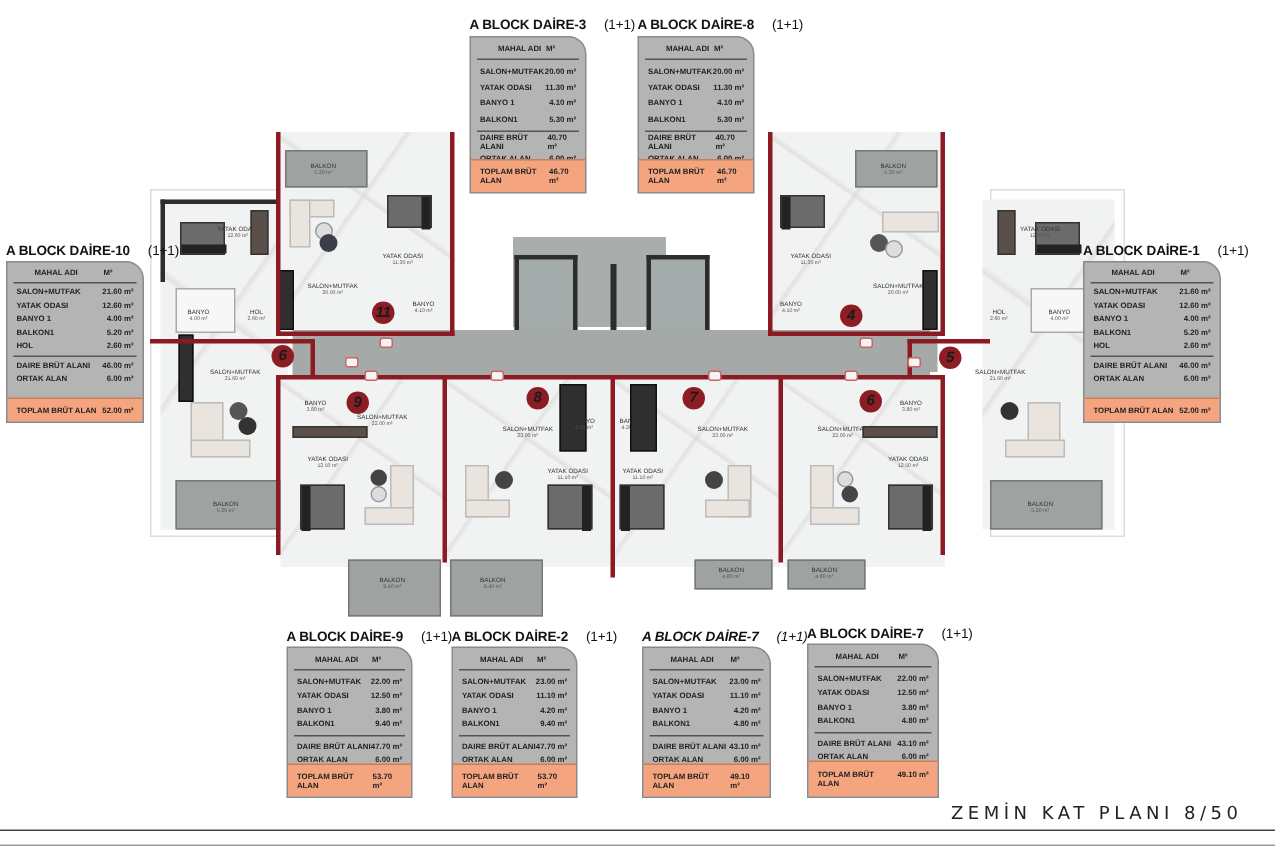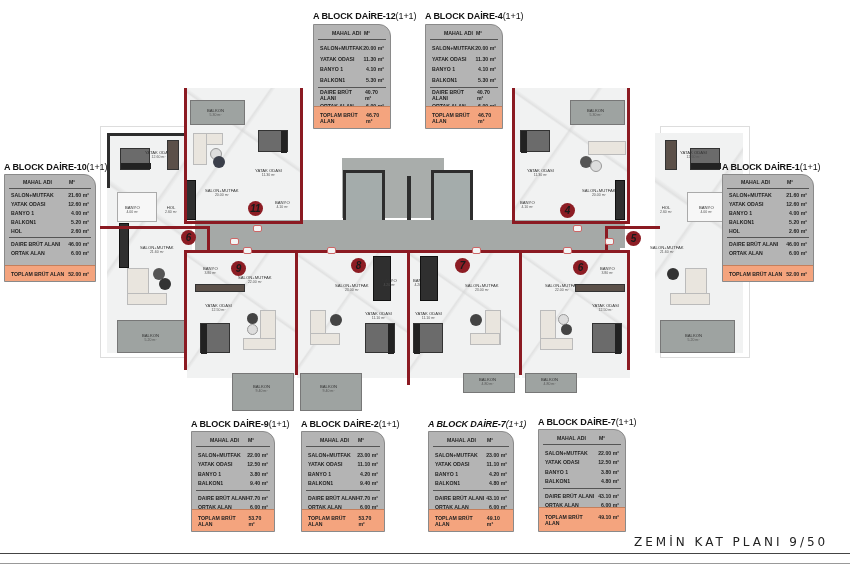--- a/index.html
+++ b/index.html
@@ -1,21 +1,21 @@
 <!DOCTYPE html>
 <html><head>
 <meta charset="utf-8">
 <style>
   * { box-sizing: border-box; margin: 0; padding: 0; }
   body { width: 850px; height: 566px; background: #ffffff; position: relative; overflow: hidden; font-family: "Liberation Sans", sans-serif; }
   .abs { position: absolute; }
 
   
   .tbl-title { position: absolute; font-size: 9px; font-weight: bold; color: #111; white-space: nowrap; letter-spacing: -0.1px; }
-  .tbl-title .sub { font-weight: normal; margin-left: 0; }
+  .tbl-title .sub { font-weight: normal; margin-left: 12px; }
   .tbl { position: absolute; background: #b4b4b4; border-radius: 0 12px 0 0; border: 1px solid #8a8a8a; font-size: 5.2px; font-weight: bold; color: #222; overflow: hidden; }
   .tbl .hdr { display: flex; justify-content: space-between; padding: 5px 8px 3px 14px; border-bottom: 1px solid #555; margin: 0 4px; }
   .tbl .hdr span:last-child { margin-right: 8px; }
   .tbl .row { display: flex; justify-content: space-between; padding: 0 6px 0 6px; height: 10.5px; align-items: center; }
   .tbl .sep { border-top: 1px solid #555; margin: 2px 4px 2px 4px; }
   .tbl .tot { background: #f4a47e; display: flex; justify-content: space-between; padding: 0 6px; align-items: center; position: absolute; left: 0; right: 0; bottom: 0; border-top: 1px solid #c47f5c; }
   .tbl .rows { padding-top: 3px; }
 
   
   .marble { background: #f1f2f2; background-image: linear-gradient(125deg, rgba(255,255,255,0) 40%, rgba(210,210,210,0.5) 41%, rgba(255,255,255,0) 43%), linear-gradient(35deg, rgba(255,255,255,0) 60%, rgba(205,205,205,0.45) 61%, rgba(255,255,255,0) 63%); }
@@ -209,21 +209,21 @@
   <div class="num-badge" style="left:465px; top:115px;">4</div>
   <div class="num-badge" style="left:86px; top:142px;">6</div>
   <div class="num-badge" style="left:531px; top:143px;">5</div>
   <div class="num-badge" style="left:136px; top:173px;">9</div>
   <div class="num-badge" style="left:256px; top:170px;">8</div>
   <div class="num-badge" style="left:360px; top:170px;">7</div>
   <div class="num-badge" style="left:478px; top:172px;">6</div>
 
 </div>
 
-<div class="tbl-title" style="left:313px; top:11px;"><span>A BLOCK DAİRE-12</span><span class="sub">(1+1)</span></div>
+<div class="tbl-title" style="left:313px; top:11px;"><span>A BLOCK DAİRE-3</span><span class="sub">(1+1)</span></div>
 <div class="tbl" style="left:313px; top:24px; width:78px; height:105px;">
   <div class="hdr">
       <span>MAHAL ADI</span>
       <span>M²</span>
     </div>
   <div class="rows">
     <div class="row">
         <span>SALON+MUTFAK</span>
         <span>20.00 m²</span>
       </div>
@@ -248,21 +248,21 @@
   <div class="row">
       <span>ORTAK ALAN</span>
       <span>6.00 m²</span>
     </div>
   <div class="tot" style="height:22px;">
       <span>TOPLAM BRÜT ALAN</span>
       <span>46.70 m²</span>
     </div>
 </div>
 
-<div class="tbl-title" style="left:425px; top:11px;"><span>A BLOCK DAİRE-4</span><span class="sub">(1+1)</span></div>
+<div class="tbl-title" style="left:425px; top:11px;"><span>A BLOCK DAİRE-8</span><span class="sub">(1+1)</span></div>
 <div class="tbl" style="left:425px; top:24px; width:78px; height:105px;">
   <div class="hdr">
       <span>MAHAL ADI</span>
       <span>M²</span>
     </div>
   <div class="rows">
     <div class="row">
         <span>SALON+MUTFAK</span>
         <span>20.00 m²</span>
       </div>
@@ -529,15 +529,15 @@
   <div class="row" style="height:9.5px;">
       <span>ORTAK ALAN</span>
       <span>6.00 m²</span>
     </div>
   <div class="tot" style="height:24px; align-items:flex-start; padding-top:6px;">
       <span>TOPLAM BRÜT ALAN</span>
       <span>49.10 m²</span>
     </div>
 </div>
 
-<div class="plan-title" style="left:634px; top:535px;">ZEMİN KAT PLANI 9/50</div>
+<div class="plan-title" style="left:634px; top:535px;">ZEMİN KAT PLANI 8/50</div>
 <div class="hr" style="left:0; top:553px; width:850px;"></div>
 <div class="hr" style="left:0; top:563px; width:850px; background:#999;"></div>
 
 </body></html>

